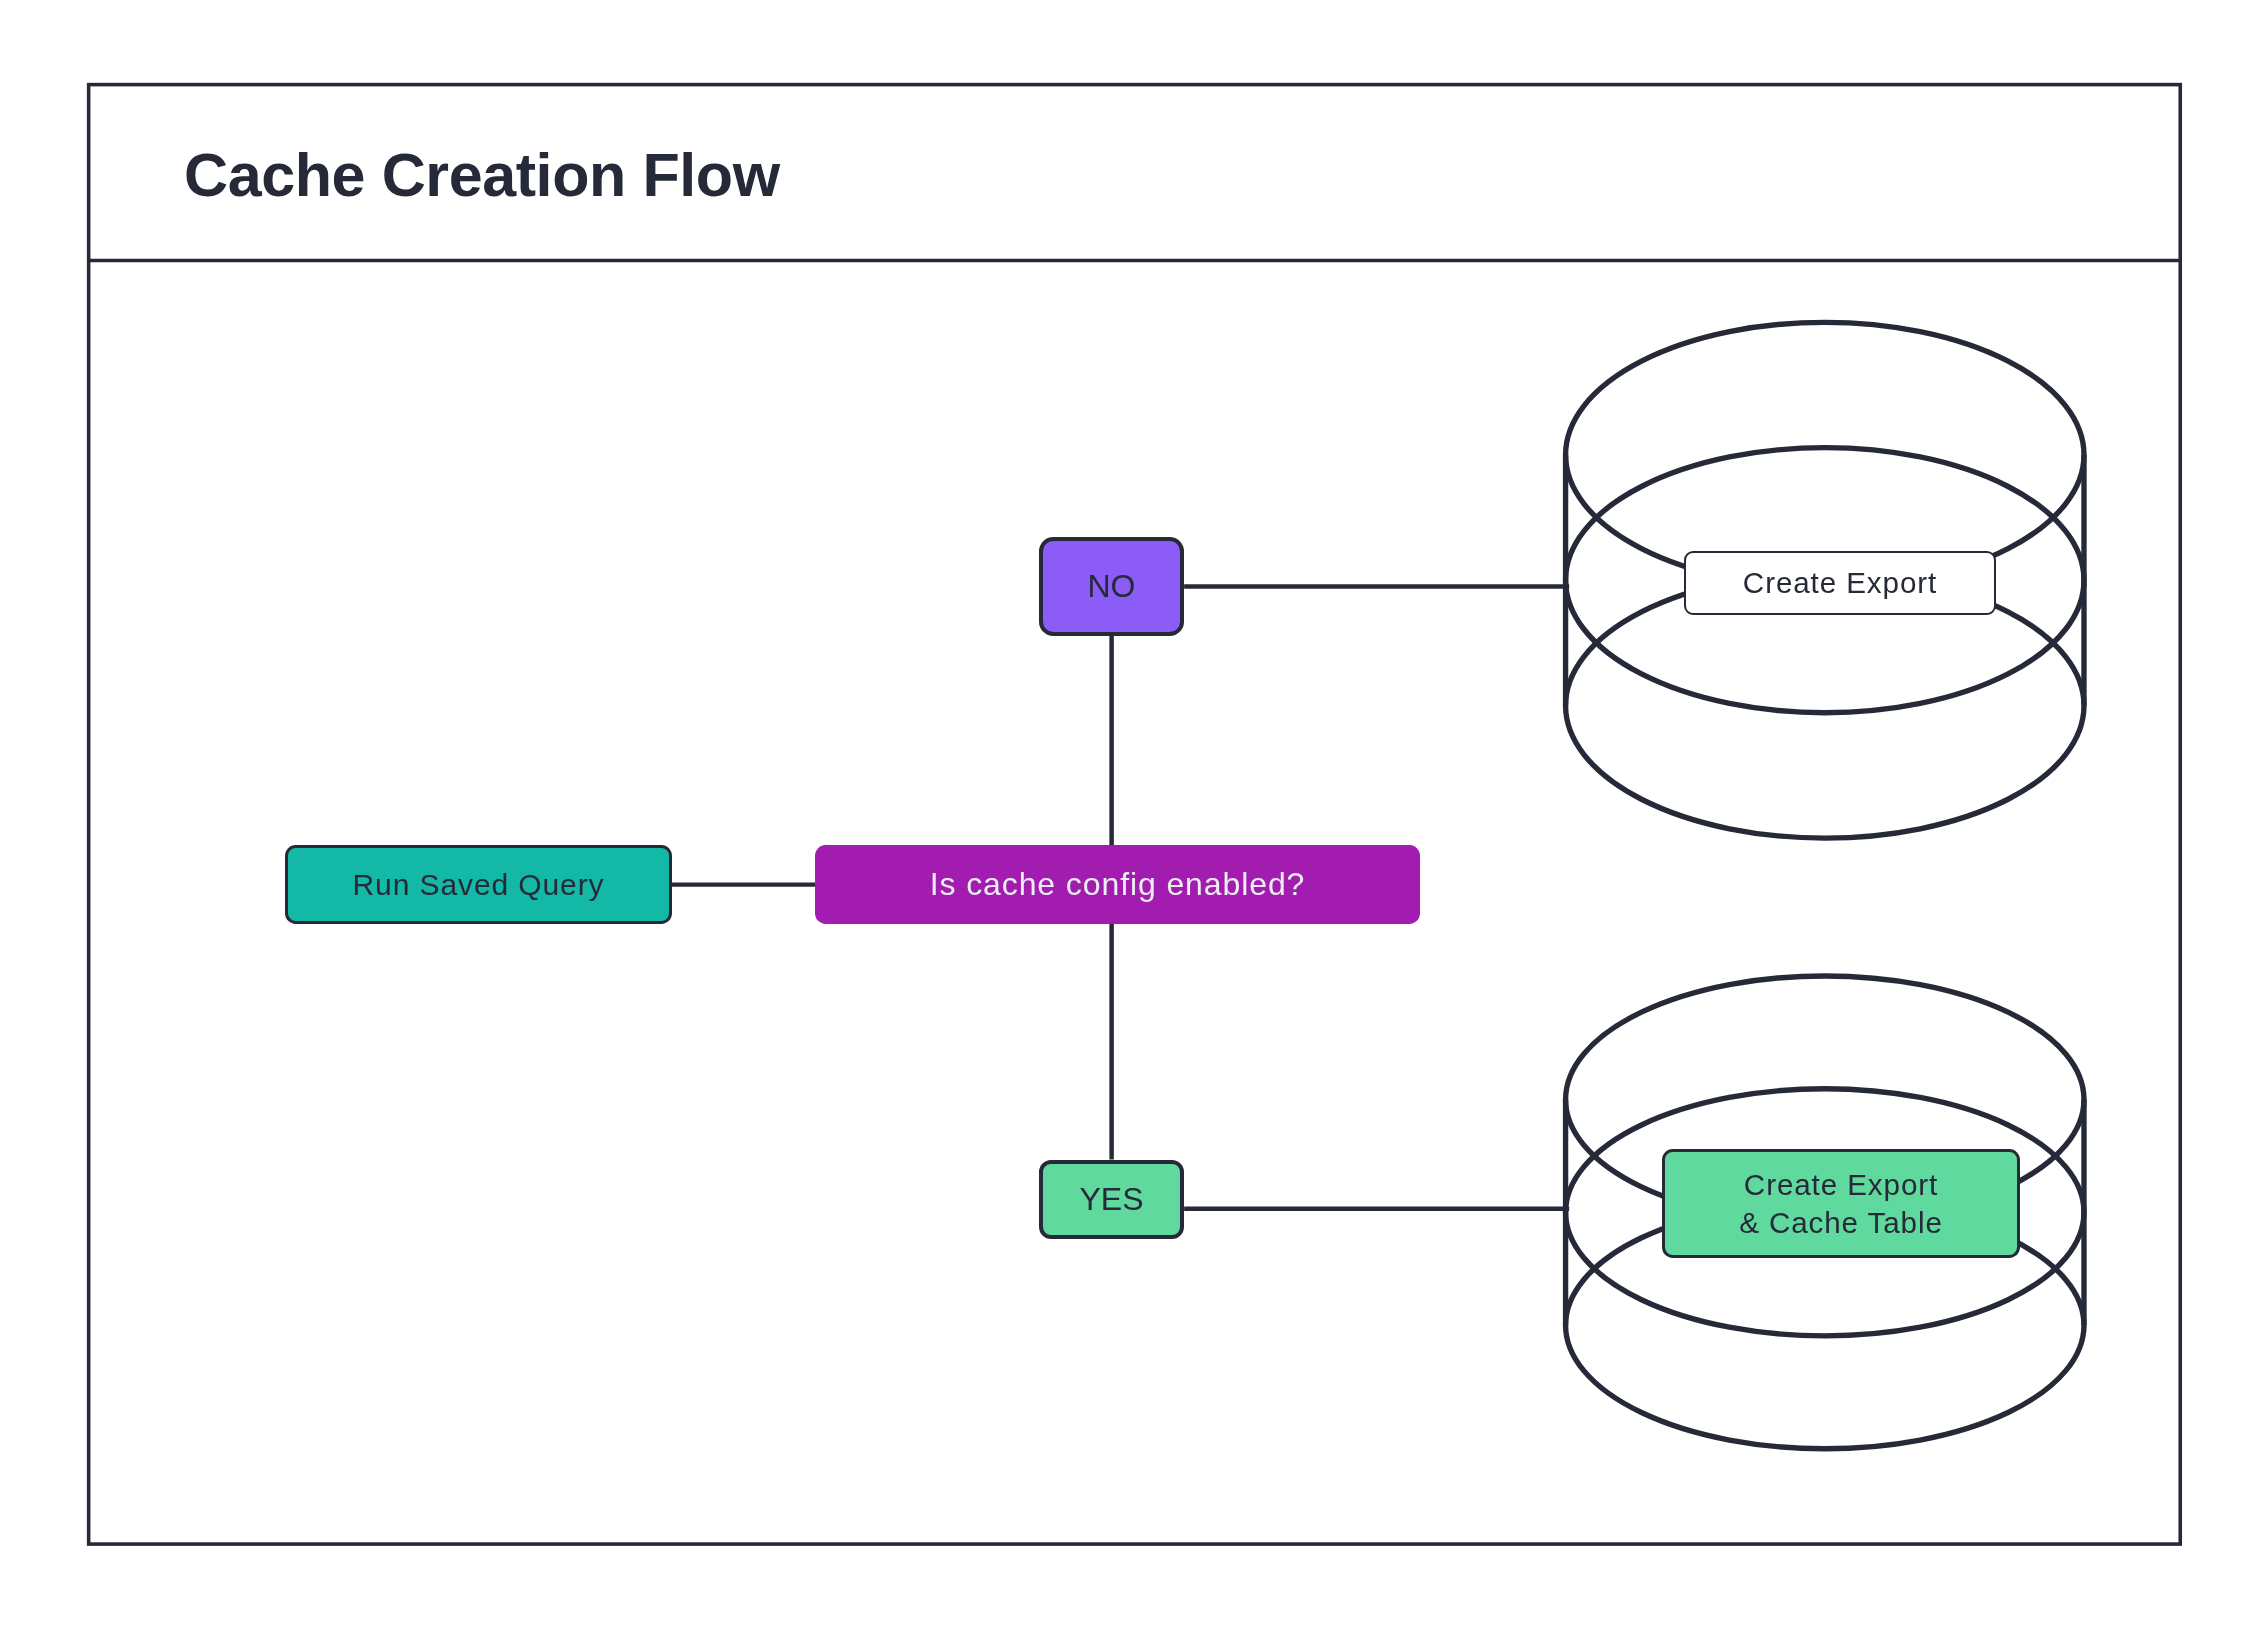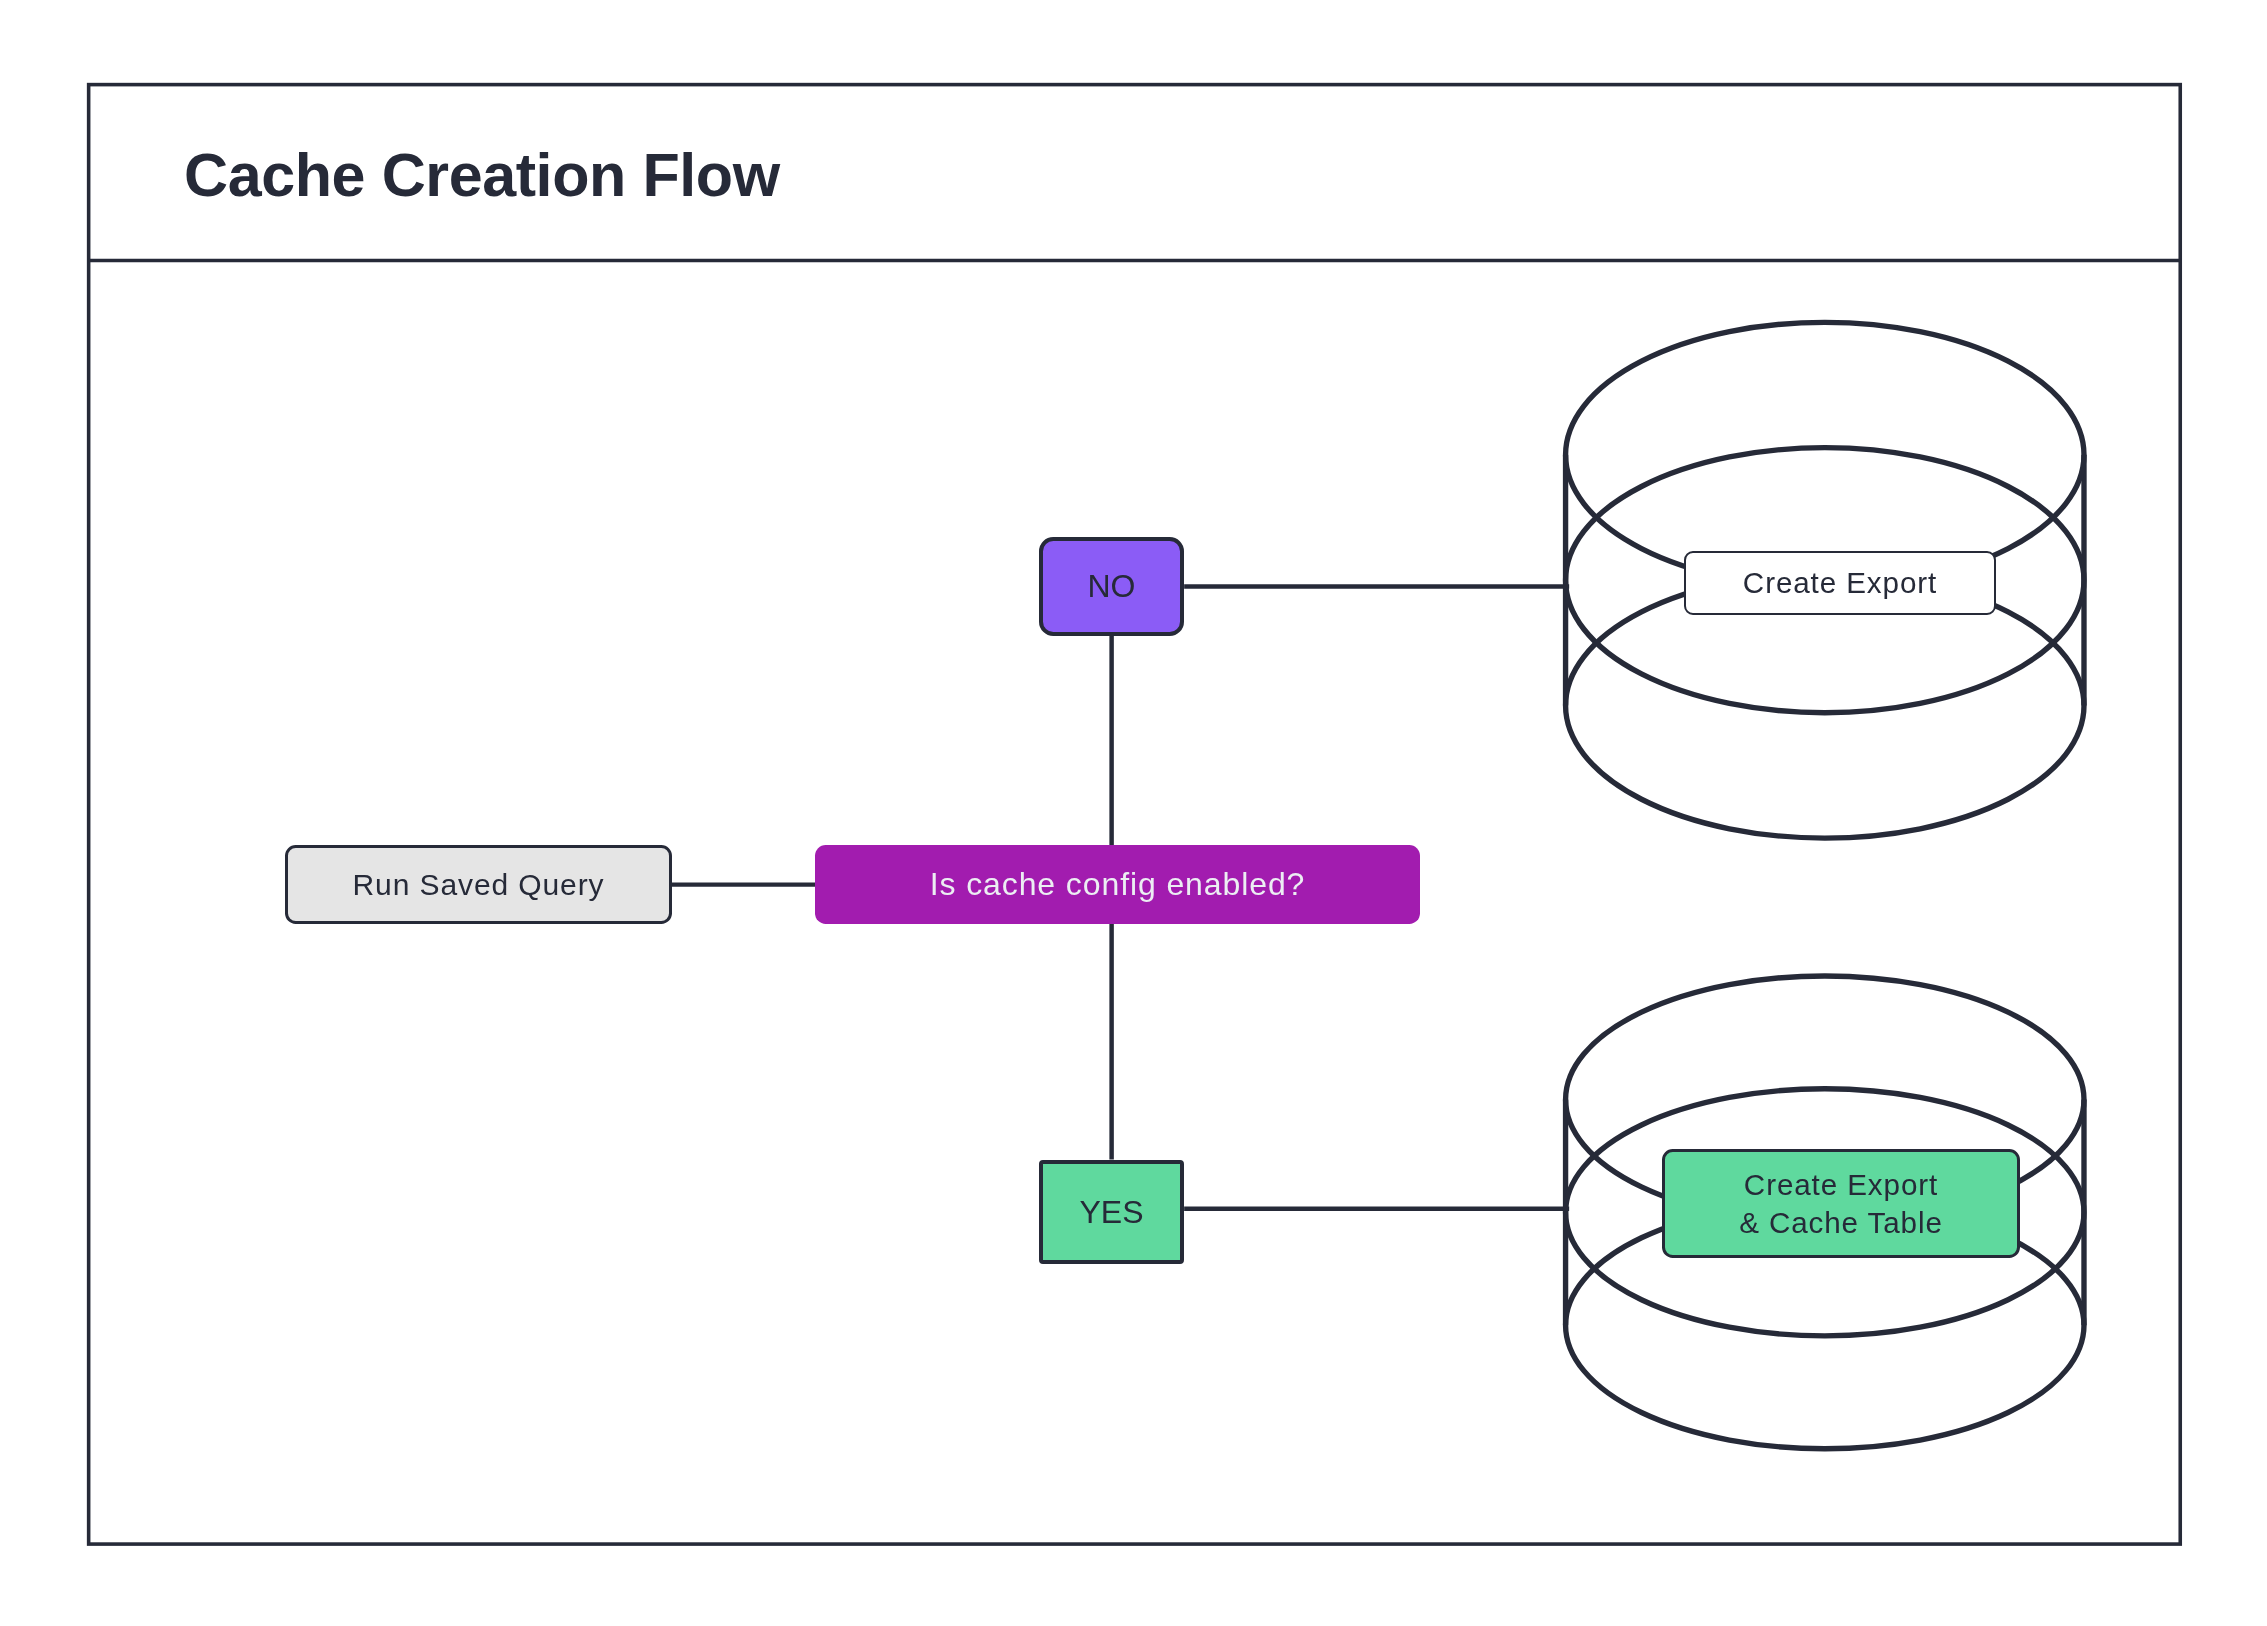--- a/index.html
+++ b/index.html
@@ -53,21 +53,21 @@
   
   .mono {
     font-family: Liberation Sans, sans-serif;
     letter-spacing: 0.9px;
   }
   .sans {
     font-family: "Liberation Sans", sans-serif;
   }
   #node-run-saved-query {
     left: 285px; top: 845px; width: 387px; height: 79px;
-    background: #e5e5e5;
+    background: #14b8a6;
     border: 3.6px solid #262a38;
     border-radius: 10.7px;
     color: #262a38;
     font-size: 30px;
   }
   #node-decision {
     left: 815px; top: 845px; width: 605px; height: 79px;
     background: #a21caf;
     border-radius: 10.7px;
     color: #eceef3;
@@ -75,24 +75,24 @@
   }
   #node-no {
     left: 1039px; top: 537px; width: 145px; height: 99px;
     background: #8b5cf6;
     border: 4.5px solid #262a38;
     border-radius: 14.3px;
     color: #262a38;
     font-size: 32px;
   }
   #node-yes {
-    left: 1039px; top: 1160px; width: 145px; height: 104px;
+    left: 1039px; top: 1160px; width: 145px; height: 79px;
     background: #5fd99e;
     border: 4.5px solid #262a38;
-    border-radius: 4px;
+    border-radius: 12px;
     color: #262a38;
     font-size: 32px;
   }
   #node-create-export {
     left: 1684px; top: 551px; width: 312px; height: 64px;
     background: #ffffff;
     border: 2.7px solid #262a38;
     border-radius: 9px;
     color: #262a38;
     font-size: 29.6px;

